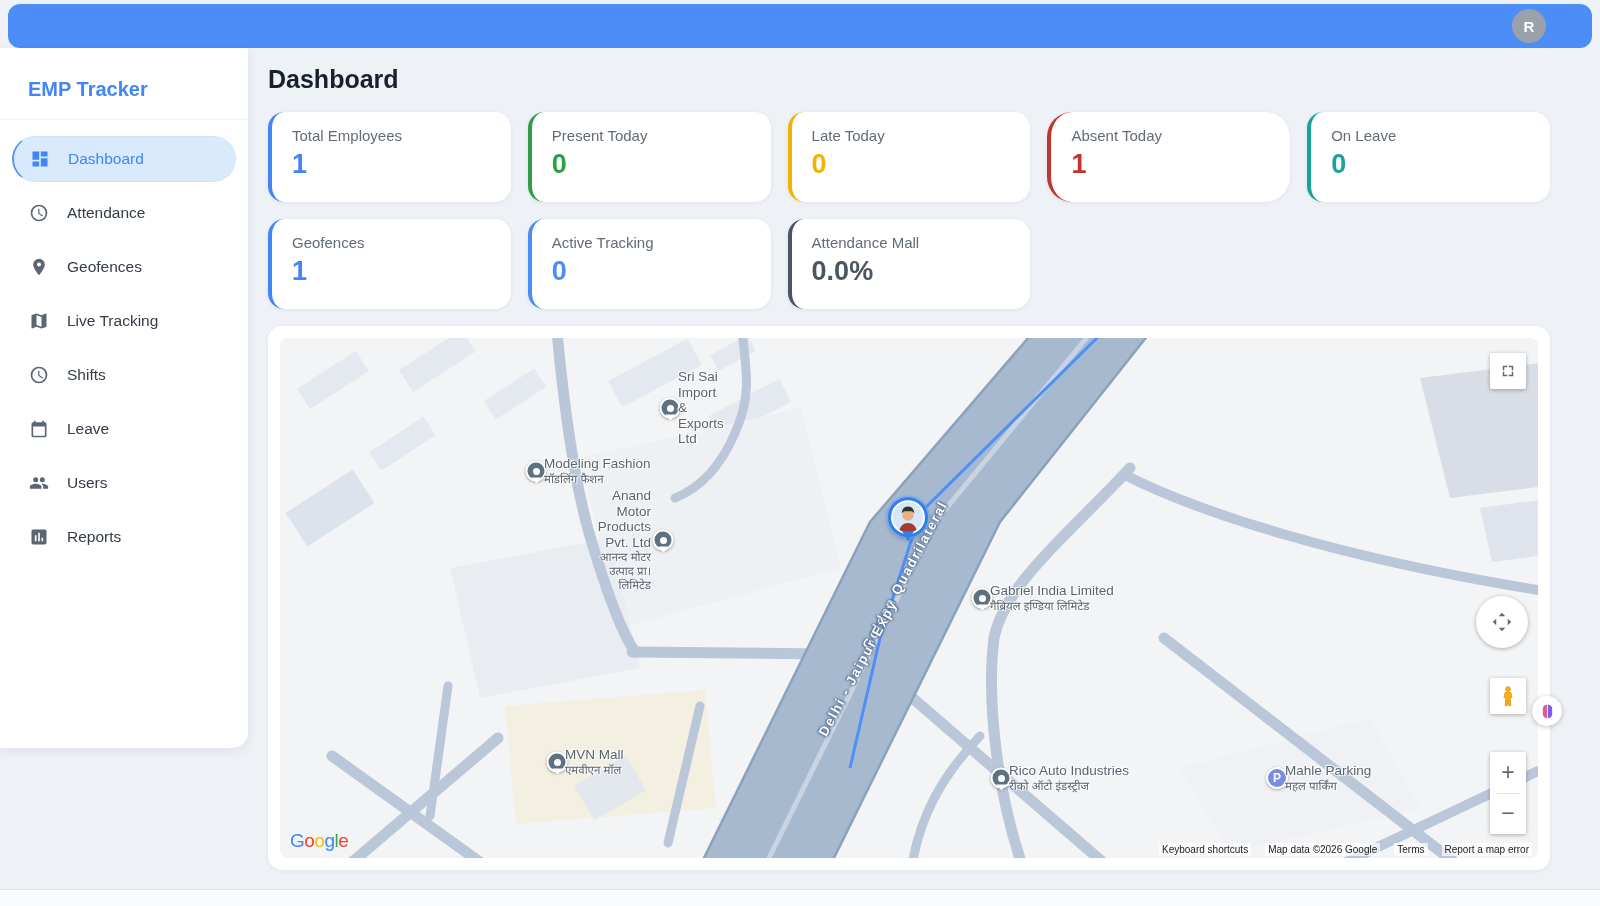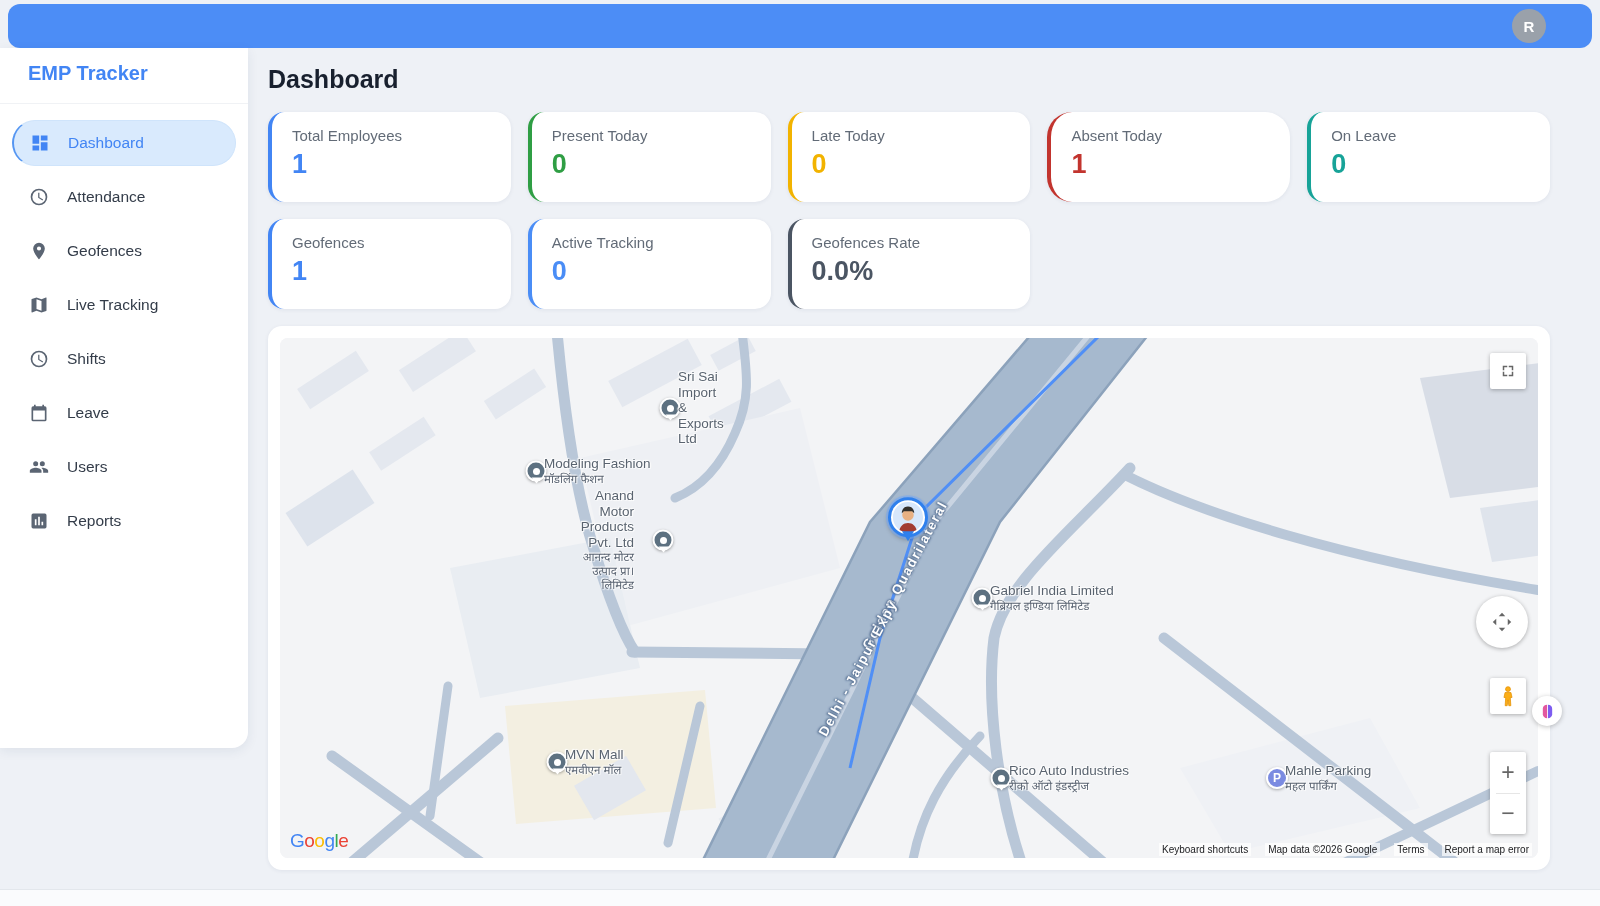--- a/index.html
+++ b/index.html
@@ -24,21 +24,21 @@
     display:flex; align-items:center; justify-content:center;
     cursor:pointer;
   }
   
   .sidebar {
     position:absolute; left:0; top:48px; width:248px; height:700px;
     background:#fff; border-radius:0 0 16px 0;
     box-shadow:0 3px 12px rgba(25,45,85,.08);
   }
   .brand {
-    padding:14px 28px 18px; font-size:20px; font-weight:700; color:#4285f4;
+    padding:30px 28px 18px; font-size:20px; font-weight:700; color:#4285f4;
     border-bottom:1px solid #f0f2f5;
   }
   .nav { padding:16px 12px; }
   .nav-item {
     display:flex; align-items:center; gap:18px;
     height:46px; margin-bottom:8px; padding:0 16px;
     border-radius:24px; cursor:pointer;
     color:#333c49; font-size:15.5px;
     border:1px solid transparent;
   }
@@ -95,21 +95,21 @@
   }
   .poi-parking {
     position:absolute; left:0; top:0; width:22px; height:22px;
     transform:translate(-50%,-50%); border-radius:50%;
     background:#7b8be1; border:2px solid #fff; color:#fff;
     font-size:12px; font-weight:700; text-align:center; line-height:18px;
     box-shadow:0 1px 3px rgba(0,0,0,.3);
   }
   .place-label { position:absolute; top:0; transform:translateY(-50%); }
   .place-label.side-right { left:8px; text-align:left; }
-  .place-label.side-left  { right:29px; text-align:right; }
+  .place-label.side-left  { right:12px; text-align:right; }
   .place-name {
     color:#59636f; font-size:13.5px; line-height:1.15; font-weight:400;
     text-shadow:0 0 2px #fff,0 0 2px #fff,0 0 3px #fff,1px 1px 1px #fff,-1px -1px 1px #fff;
   }
   .place-sub {
     color:#5a6472; font-size:11.5px; line-height:1.2; margin-top:1px;
     text-shadow:0 0 2px #fff,0 0 2px #fff,1px 1px 1px #fff,-1px -1px 1px #fff;
   }
   
   .emp-marker {
@@ -277,21 +277,21 @@
       </div>
       <div class="stat-card" style="border-left-color: rgb(66, 133, 244);">
         <div class="stat-label">Geofences</div>
         <div class="stat-value" style="color: rgb(66, 133, 244);">1</div>
       </div>
       <div class="stat-card" style="border-left-color: rgb(74, 141, 246);">
         <div class="stat-label">Active Tracking</div>
         <div class="stat-value" style="color: rgb(74, 141, 246);">0</div>
       </div>
       <div class="stat-card" style="border-left-color: rgb(75, 85, 99);">
-        <div class="stat-label">Geofences Rate</div>
+        <div class="stat-label">Attendance Mall</div>
         <div class="stat-value" style="color: rgb(75, 85, 99);">0.0%</div>
       </div>
     </div>
 
   <section class="map-card">
     <div class="map">
 
       <svg class="map-bg" width="1258" height="520" viewBox="0 0 1258 520" preserveAspectRatio="none">
         <rect width="1258" height="520" fill="#f3f4f6"></rect>
 

